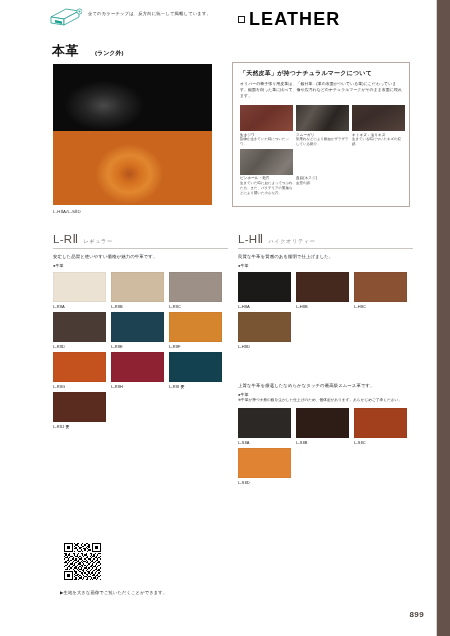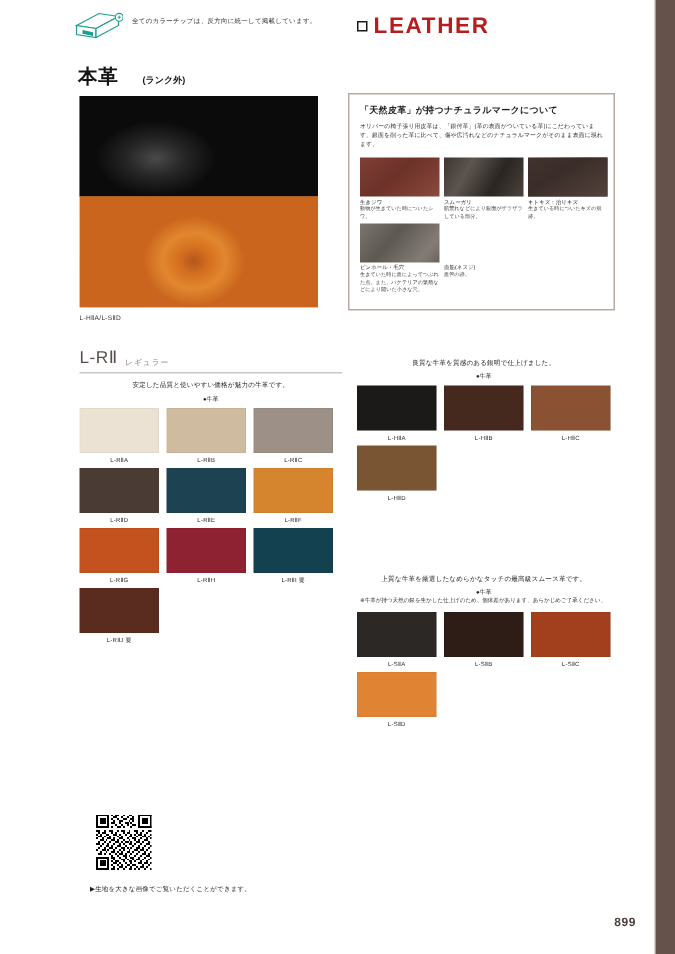--- a/index.html
+++ b/index.html
@@ -53,24 +53,24 @@
     display: flex;
     align-items: center;
     gap: 4px;
   }
   .leather-box {
     width: 7px; height: 7px;
     border: 1px solid #1a1a1a;
     background: #fff;
   }
   .leather-txt {
-    font-size: 15px;
+    font-size: 18px;
     font-weight: bold;
     letter-spacing: 1.1px;
-    color: #b91c1c;
+    color: #000000;
   }
 
   
   .hon-kawa {
     position: absolute;
     left: 52px; top: 42px;
     display: flex;
     align-items: baseline;
     gap: 16px;
   }
@@ -145,21 +145,20 @@
 
   .m1 { background: linear-gradient(140deg,#7e4038 0%,#6c3128 45%,#8a4a3c 100%); }
   .m2 { background: linear-gradient(120deg,#3b3531 0%,#5d554f 30%,#2a2522 65%,#4a433d 100%); }
   .m3 { background: linear-gradient(150deg,#4a3b37 0%,#33272300 0%,#3a2d29 40%,#55433c 100%), #41322d; }
   .m4 { background: linear-gradient(130deg,#7b7570 0%,#5e5853 40%,#837c76 80%,#6a6460 100%); }
   .m5 { background: linear-gradient(110deg,#8f8a84 0%,#6f6a64 35%,#9a948d 70%,#787views 100%), #85807a; }
 
   
   .sec {
     position: absolute;
-    text-align: center;
   }
   .sec-hd {
     display: flex;
     align-items: flex-end;
     gap: 5px;
     border-bottom: 1px solid #ccc6c2;
     padding-bottom: 2px;
     width: 175px;
   }
   .sec-code {
@@ -344,20 +343,24 @@
         <div class="sw-lab">L-RⅡI 要</div>
       </div>
       <div class="sw-cell">
         <div class="sw-chip" style="background:#5a2c1f"></div>
         <div class="sw-lab">L-RⅡJ 要</div>
       </div>
     </div>
   </div>
 
   <div class="sec" style="left:238px; top:234px;">
+    <div class="sec-hd">
+      <span class="sec-code">L-HⅡ</span>
+      <span class="sec-sub">ハイクオリティー</span>
+    </div>
     <div class="sec-desc">良質な牛革を質感のある銀明で仕上げました。</div>
     <div class="sec-bullet">●牛革</div>
     <div class="sw-grid" style="margin-top:4px;">
       <div class="sw-cell">
         <div class="sw-chip" style="background:#1c1a19"></div>
         <div class="sw-lab">L-HⅡA</div>
       </div>
       <div class="sw-cell">
         <div class="sw-chip" style="background:#45281e"></div>
         <div class="sw-lab">L-HⅡB</div>

